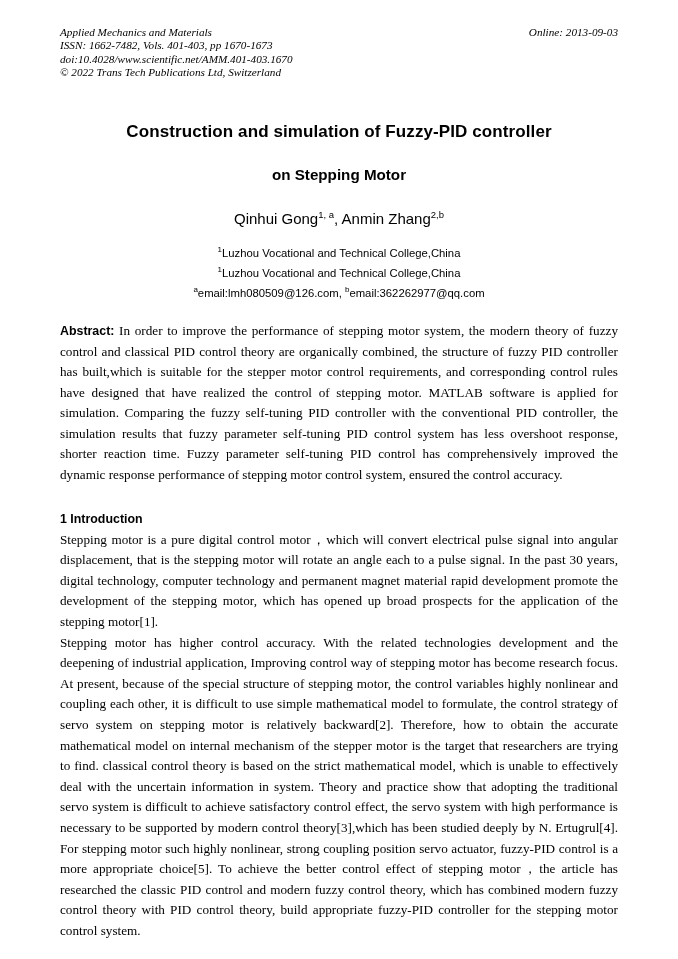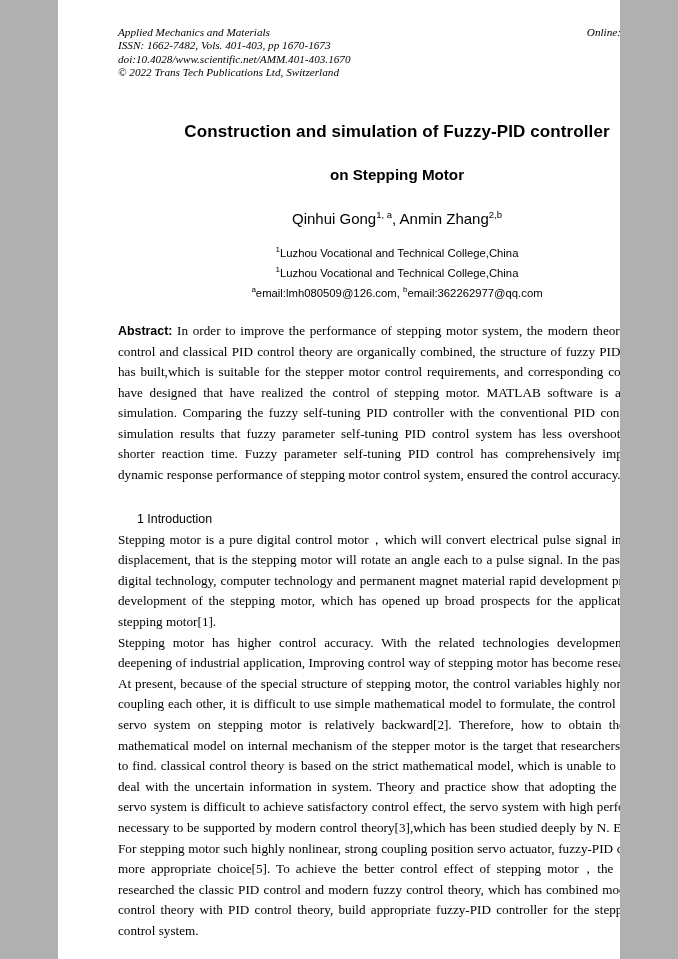--- a/index.html
+++ b/index.html
@@ -4,21 +4,21 @@
 <style>
   html, body {
     margin: 0;
     padding: 0;
     background: #b0b0b0;
   }
   body {
     font-family: "Liberation Serif", serif;
   }
   .page {
-    width: 562px;
+    width: 678px;
     height: 959px;
     background: #ffffff;
     margin: 0 auto;
     position: relative;
     box-sizing: border-box;
     overflow: hidden;
   }
   .content {
     position: absolute;
     left: 60px;
@@ -103,24 +103,23 @@
     text-align: justify;
     margin-top: 22px;
   }
   .abstract b {
     font-family: "Liberation Sans", sans-serif;
     font-weight: bold;
     font-size: 12.4px;
   }
   .section-head {
     font-family: "Liberation Sans", sans-serif;
-    font-weight: normal;
+    font-weight: bold;
     font-size: 12.4px;
     margin-top: 26px;
-    margin-left: 19px;
   }
   .para {
     font-size: 13.2px;
     line-height: 20.6px;
     text-align: justify;
     margin-top: 4px;
   }
   .para.tight {
     margin-top: 0px;
   }

